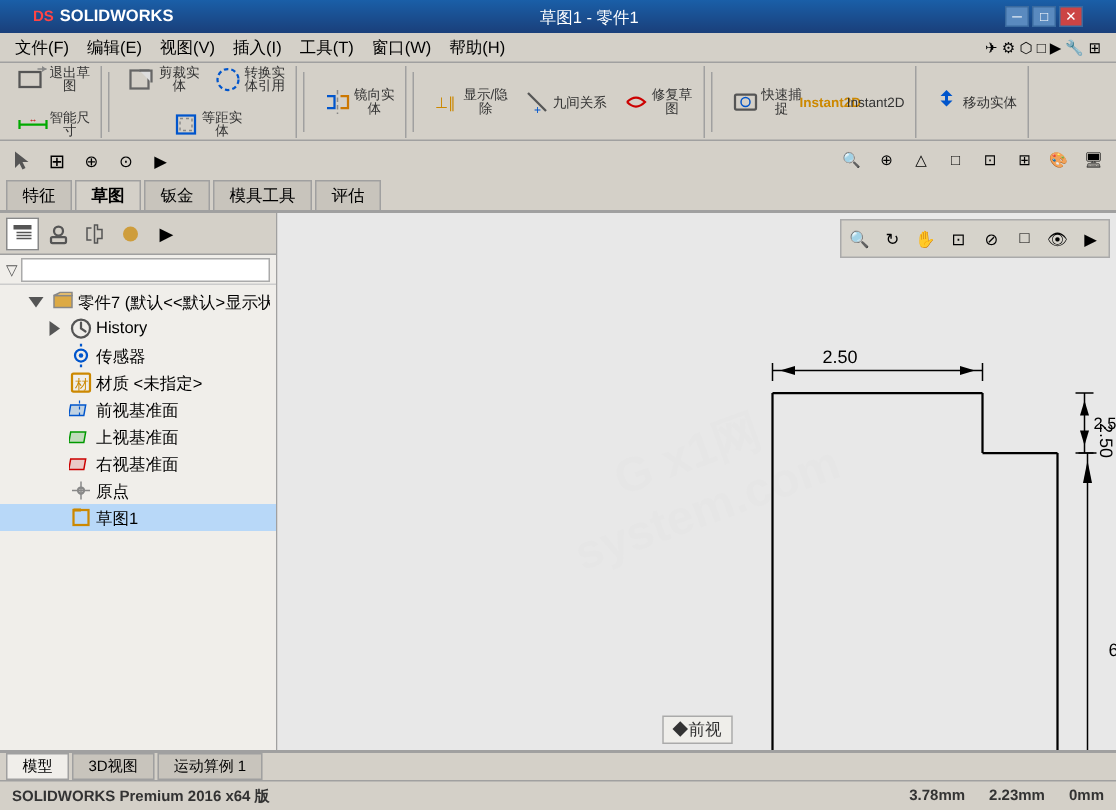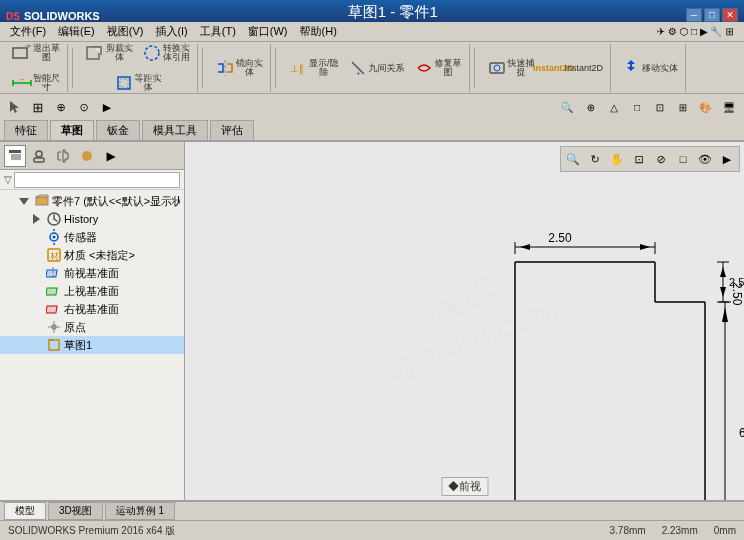--- a/index.html
+++ b/index.html
@@ -1,21 +1,21 @@
 <!DOCTYPE html>
 <html><head>
   <meta charset="utf-8">
   <style>
     * { margin: 0; padding: 0; box-sizing: border-box; }
     body { width: 744px; height: 540px; overflow: hidden; font-family: 'SimSun', 'Microsoft YaHei', sans-serif; font-size: 11px; background: #d4d0c8; }
 
     
-    #title-bar { height: 22px; background: linear-gradient(to bottom, #1a5fa8, #1a3f7a); display: flex; align-items: flex-end; padding: 0 6px; color: white; font-size: 11px; }
+    #title-bar { height: 22px; background: linear-gradient(to bottom, #1a5fa8, #1a3f7a); display: flex; align-items: center; padding: 0 22px; color: white; font-size: 11px; }
     #title-bar .logo { display: flex; align-items: center; gap: 4px; font-weight: bold; font-size: 12px; }
-    #title-bar .title-text { flex: 1; text-align: center; font-size: 15px; }
+    #title-bar .title-text { flex: 1; text-align: center; font-size: 11px; }
     #title-bar .win-controls { display: flex; gap: 2px; }
     #title-bar .win-btn { width: 16px; height: 14px; background: #5a8abf; border: 1px solid #3a6a9f; display: flex; align-items: center; justify-content: center; font-size: 9px; cursor: pointer; color: white; }
 
     
     #menu-bar { height: 20px; background: #d4d0c8; display: flex; align-items: center; padding: 0 4px; border-bottom: 1px solid #a0a0a0; font-size: 11px; }
     #menu-bar span { padding: 2px 6px; cursor: pointer; color: #000; }
     #toolbar-row1 { height: 52px; display: flex; align-items: center; padding: 2px 4px; gap: 2px; border-bottom: 1px solid #a0a0a0; }
     #toolbar-row2 { height: 26px; display: flex; align-items: center; padding: 0 4px; gap: 1px; }
 
     .toolbar-group { display: flex; flex-direction: column; align-items: center; border-right: 1px solid #a0a0a0; padding: 0 4px; height: 48px; justify-content: center; gap: 2px; }
@@ -55,21 +55,21 @@
 
     
     #drawing-svg { position: absolute; top: 0; left: 0; width: 100%; height: 100%; }
 
     
     #bottom-area { height: 20px; background: #d4d0c8; border-top: 2px solid #a0a0a0; display: flex; align-items: center; padding: 0 4px; gap: 2px; }
     .view-tab { height: 18px; padding: 0 10px; display: flex; align-items: center; cursor: pointer; font-size: 10px; border: 1px solid #a0a0a0; background: #c8c4bc; }
     .view-tab.active { background: #f0eeea; }
 
     
-    #status-bar { height: 20px; background: #d4d0c8; border-top: 1px solid #a0a0a0; display: flex; align-items: center; padding: 0 8px; font-size: 10px; color: #333; }
+    #status-bar { height: 20px; background: #d4d0c8; border-top: 1px solid #a0a0a0; display: flex; align-items: center; padding: 0 8px; font-size: 10px; color: #333; font-weight: bold; }
     #status-bar .status-left { flex: 1; }
     #status-bar .status-right { display: flex; gap: 16px; }
     #view-label { position: absolute; bottom: 4px; left: 50%; transform: translateX(-50%); font-size: 11px; color: #333; background: rgba(255,255,255,0.7); padding: 1px 4px; border: 1px solid #ccc; }
 
     .toolbar-separator { width: 1px; height: 40px; background: #a0a0a0; margin: 0 2px; }
 
     
     #toolbar-row2 { background: #d4d0c8; }
     .tb2-btn { width: 22px; height: 22px; display: flex; align-items: center; justify-content: center; cursor: pointer; border: 1px solid transparent; font-size: 12px; }
 

